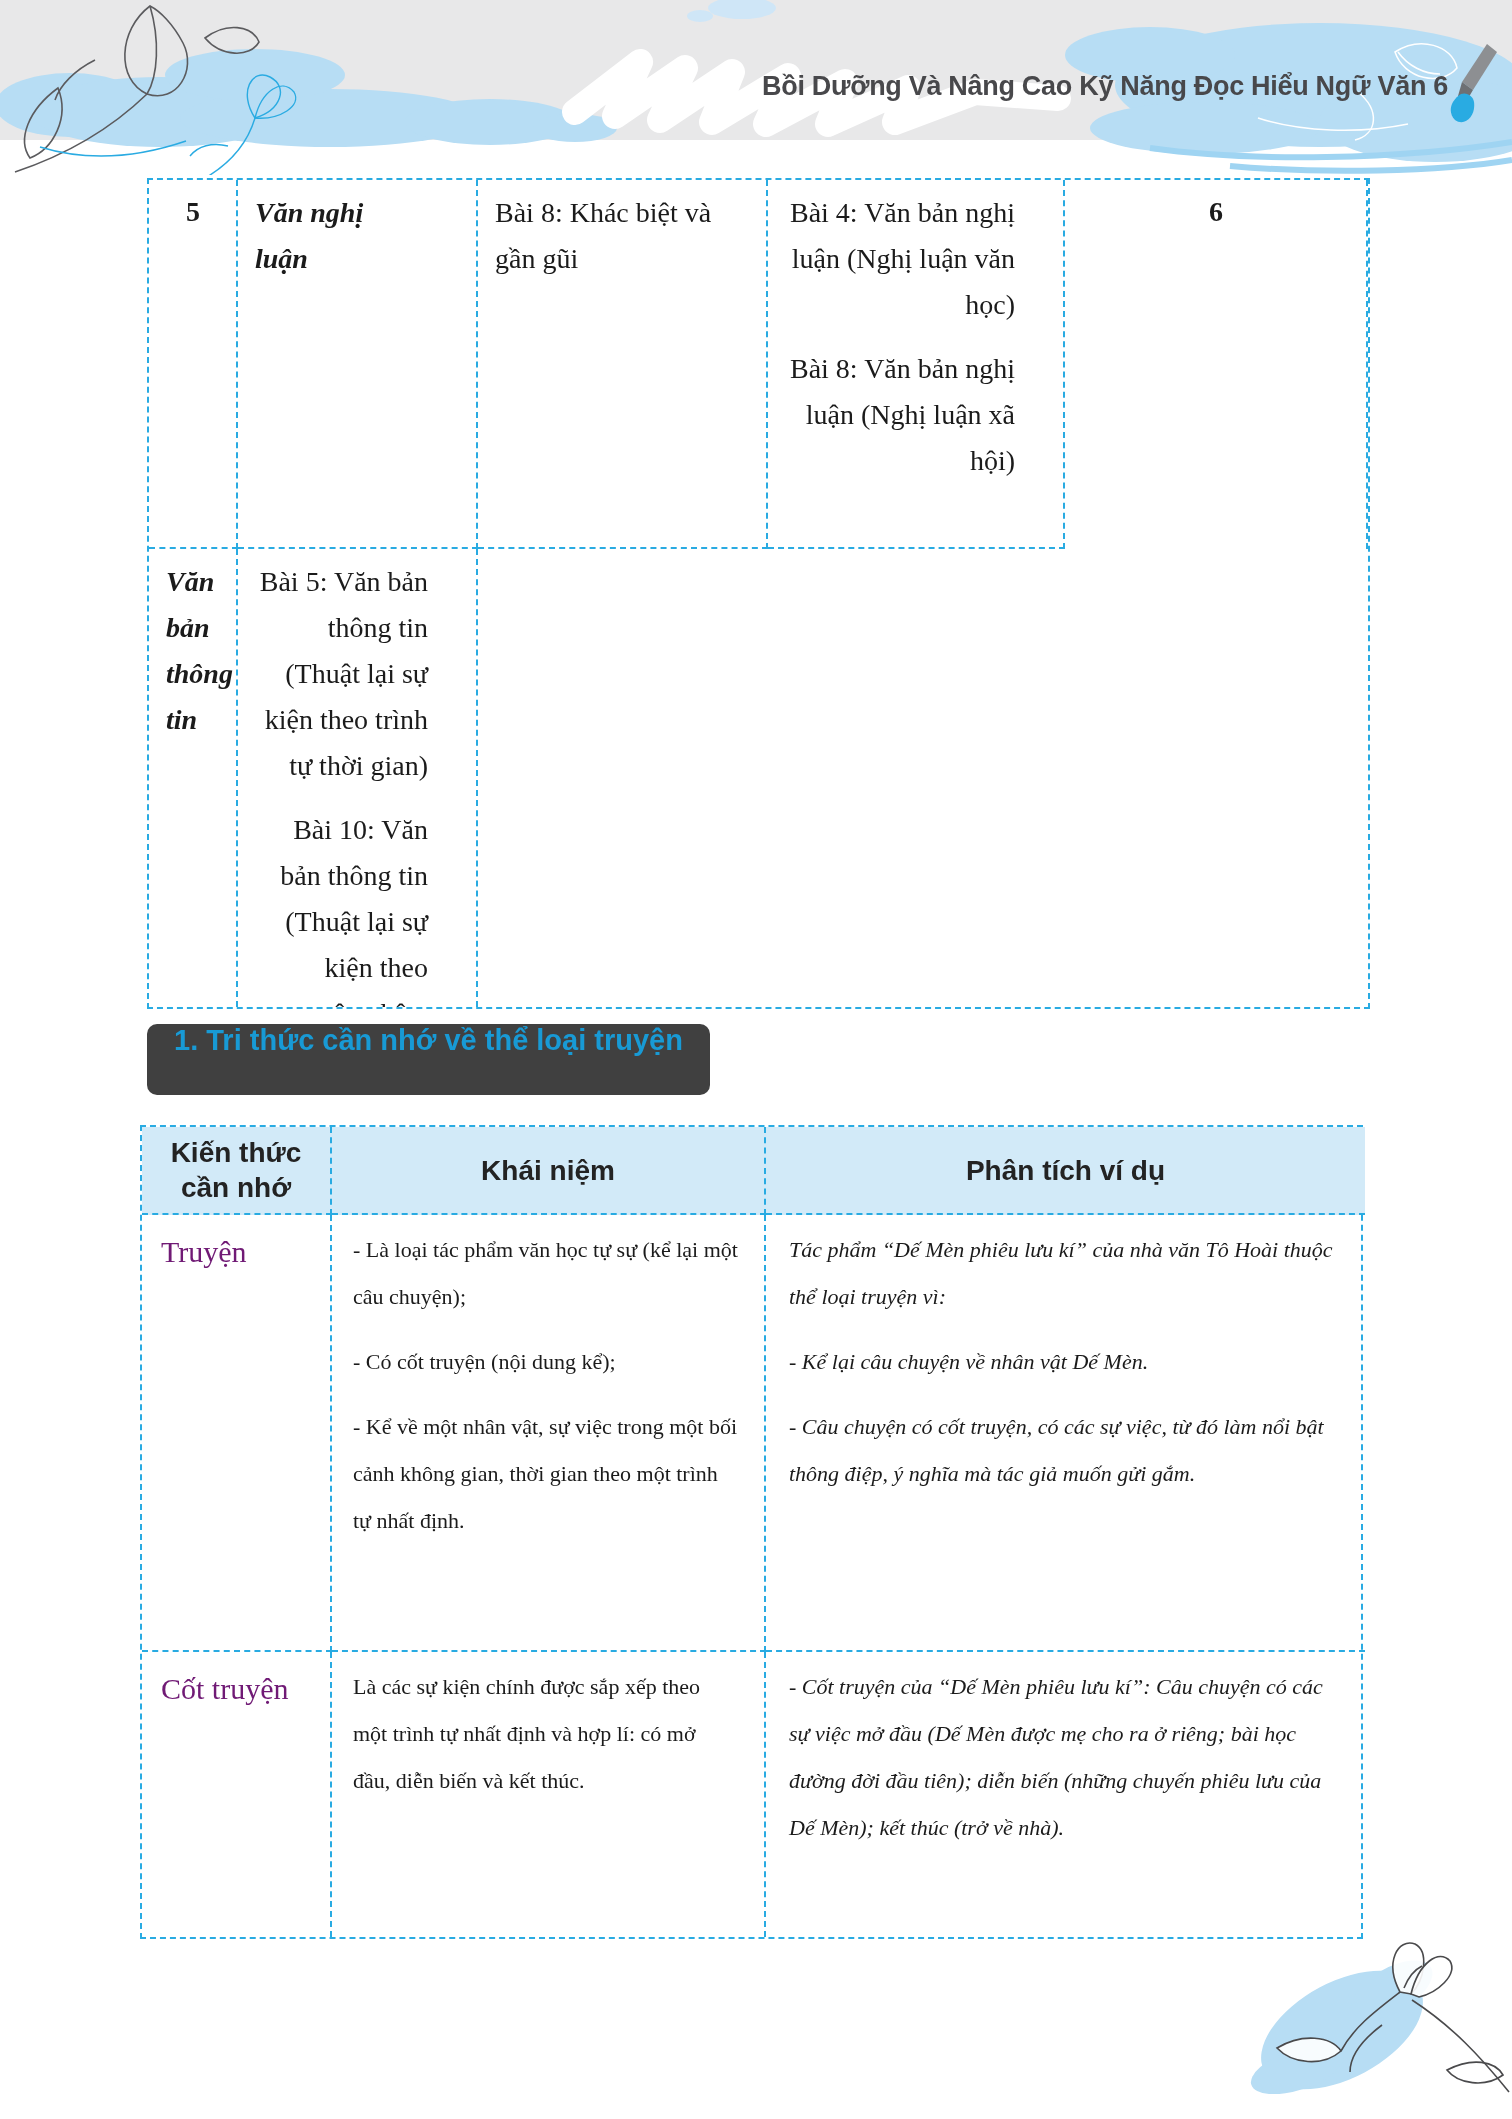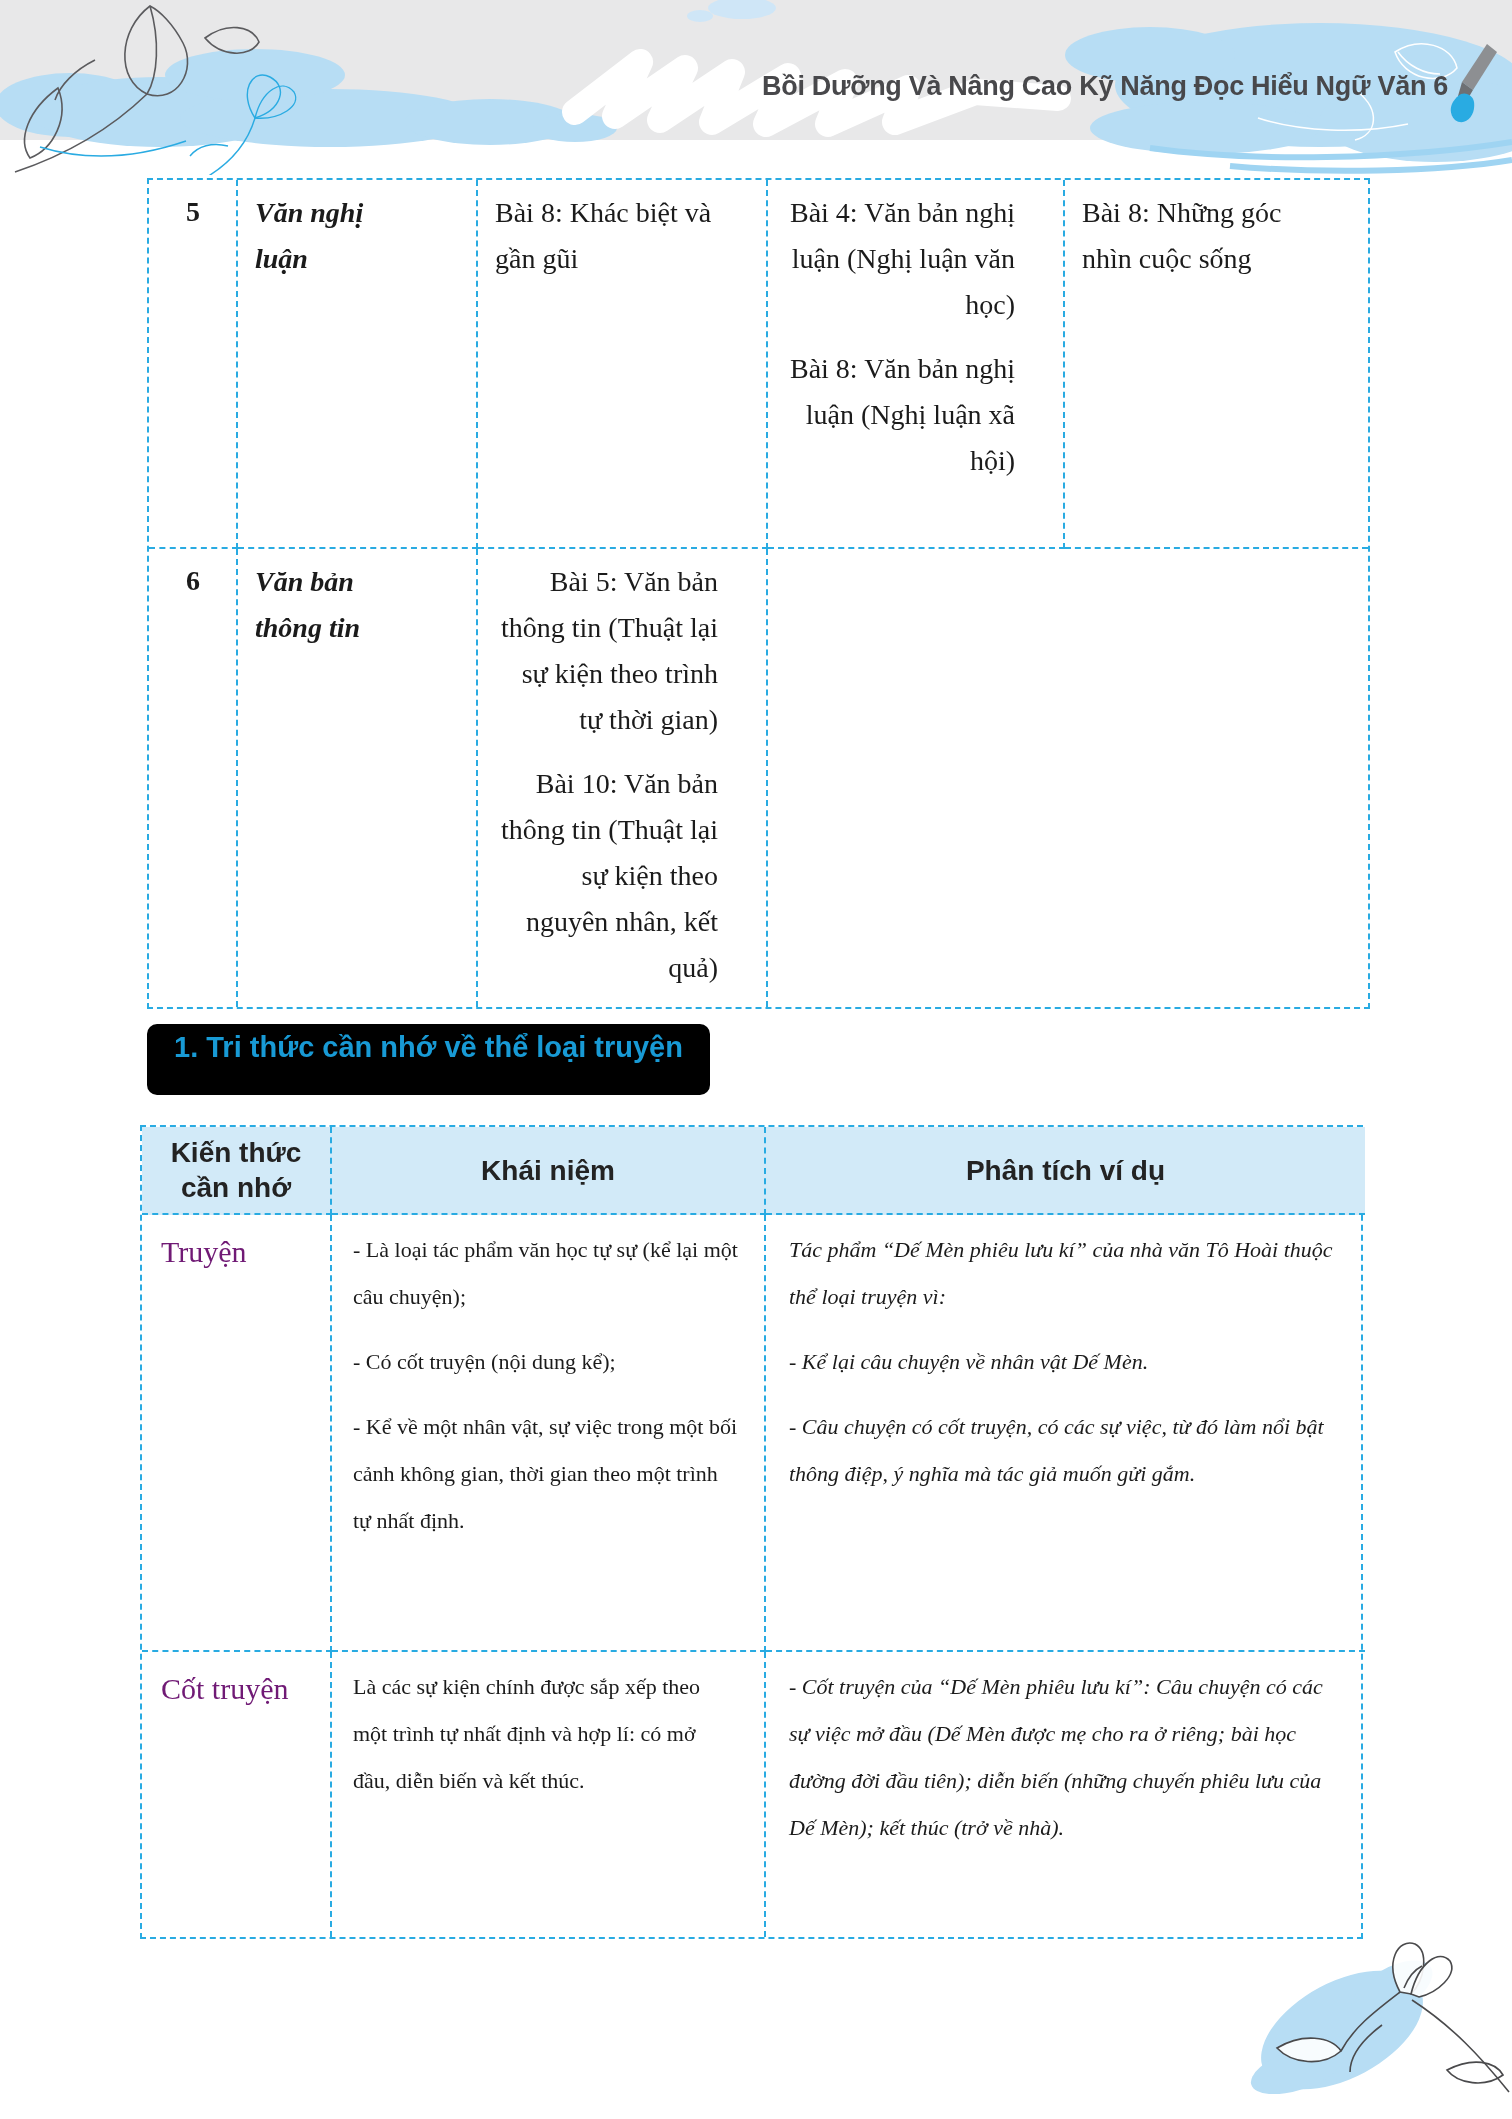--- a/index.html
+++ b/index.html
@@ -31,21 +31,21 @@
   .t1 .cell.last-row{border-bottom:none;}
   .t1 .cell p{margin:0 0 18px 0;}
   .t1 .num{font-weight:bold;text-align:center;padding-top:9px;}
   .t1 .genre{font-weight:bold;font-style:italic;padding-right:70px;}
   .t1 .bk1{padding-right:52px;}
   .t1 .bk2{padding-right:48px;text-align:right;}
   .t1 .bk3{padding-right:58px;}
   
   .sec-heading{
     position:absolute;left:147px;top:1024px;height:71px;box-sizing:border-box;
-    background:#000000;border-radius:10px;padding:7px 27px 0 27px;
+    background:#404040;border-radius:10px;padding:0 27px 0 27px;
     font-family:"Liberation Sans","DejaVu Sans",sans-serif;font-weight:bold;
     font-size:29px;color:#189ad5;white-space:nowrap;
   }
   
   .t2{
     position:absolute;left:140px;top:1125px;width:1223px;box-sizing:border-box;
     display:grid;grid-template-columns:190px 434px 599px;
     grid-template-rows:88px 437px 285px;
     border:2px dashed #29abe2;
   }
@@ -145,23 +145,20 @@
 
     <div class="cell num">5</div>
     <div class="cell genre">Văn nghị luận</div>
     <div class="cell bk1">
         <p>Bài 8: Khác biệt và gần gũi</p>
       </div>
     <div class="cell bk2">
       <p>Bài 4: Văn bản nghị luận (Nghị luận văn học)</p>
       <p>Bài 8: Văn bản nghị luận (Nghị luận xã hội)</p>
     </div>
-    <div class="cell bk3 last-col">
-        <p>Bài 8: Những góc nhìn cuộc sống</p>
-      </div>
 
     <div class="cell num last-row">6</div>
     <div class="cell genre last-row">Văn bản thông tin</div>
     <div class="cell bk2 last-row">
       <p>Bài 5: Văn bản thông tin (Thuật lại sự kiện theo trình tự thời gian)</p>
       <p>Bài 10: Văn bản thông tin (Thuật lại sự kiện theo nguyên nhân, kết quả)</p>
     </div>
   </div>
 
   <div class="sec-heading">1. Tri thức cần nhớ về thể loại truyện</div>

